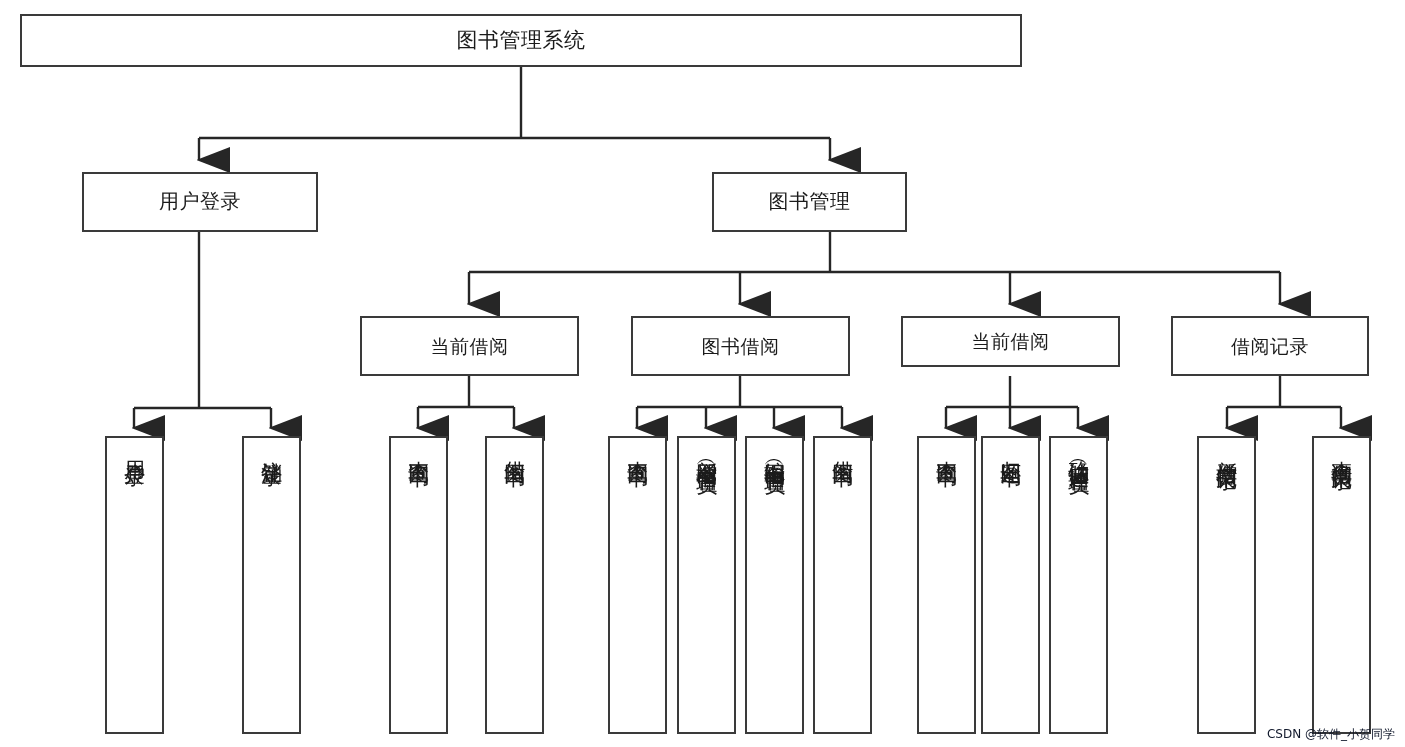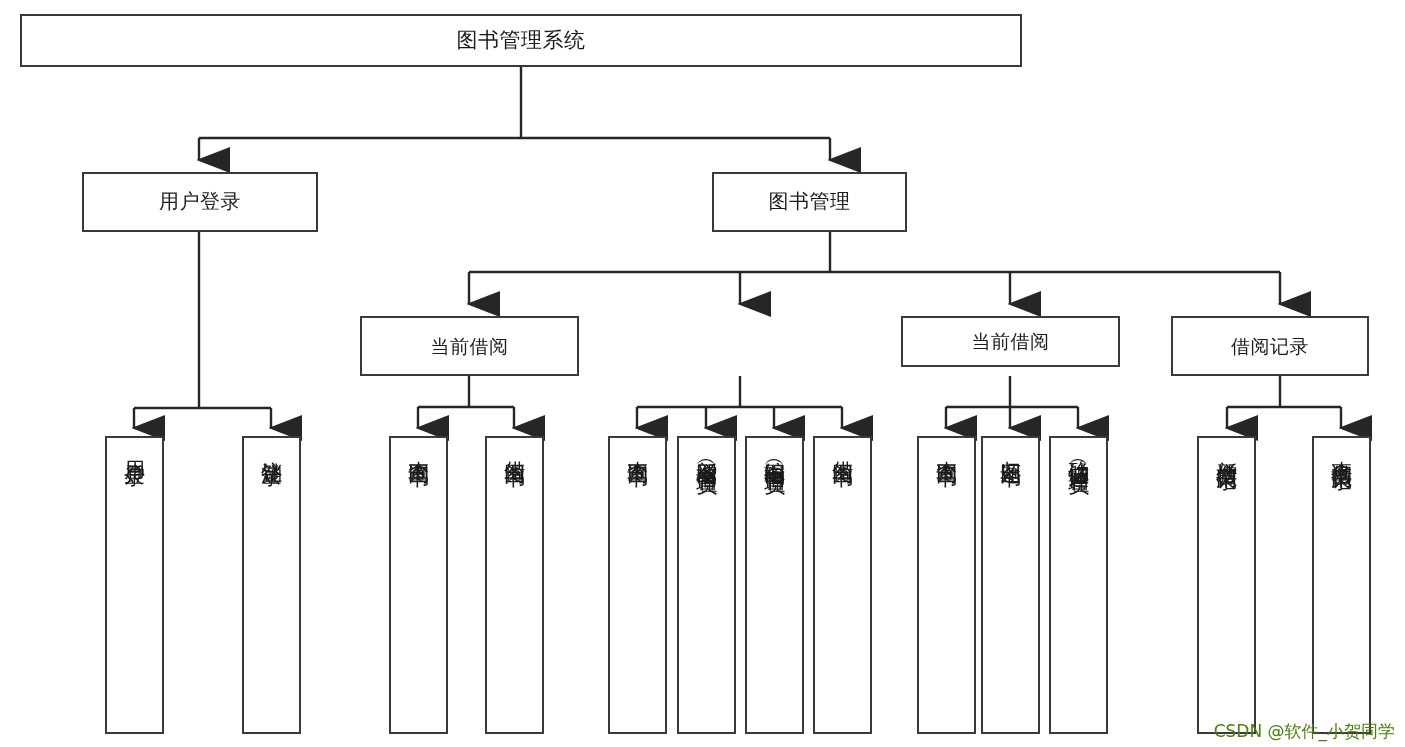--- a/index.html
+++ b/index.html
@@ -61,22 +61,22 @@
     text-orientation: upright;
     font-size: 21px;
     line-height: 1.08;
     letter-spacing: 2px;
     white-space: nowrap;
   }
   .watermark {
     position: absolute;
     right: 10px;
     bottom: 4px;
-    font-size: 17px;
-    color: #4d7c0f;
+    font-size: 12px;
+    color: #0f172a;
     white-space: nowrap;
     z-index: 5;
   }
 </style>
 </head>
 <body>
 
 <div id="canvas">
 
   <svg id="wires" viewBox="0 0 1405 747" width="1405" height="747">
@@ -138,20 +138,23 @@
   </div>
 
   <div class="node node-l1" style="left:712px; top:172px; width:195px; height:60px;">
     <span class="label">图书管理</span>
   </div>
 
   <div class="node node-l2" style="left:360px; top:316px; width:219px; height:60px;">
     <span class="label">当前借阅</span>
   </div>
 
+  <div class="node node-l2" style="left:631px; top:316px; width:219px; height:60px;">
+    <span class="label">图书借阅</span>
+  </div>
 
   <div class="node node-l2" style="left:901px; top:316px; width:219px; height:51px;">
     <span class="label">当前借阅</span>
   </div>
 
   <div class="node node-l2" style="left:1171px; top:316px; width:198px; height:60px;">
     <span class="label">借阅记录</span>
   </div>
 
   <div class="node node-leaf" style="left:105px; top:436px; width:59px; height:298px;">

